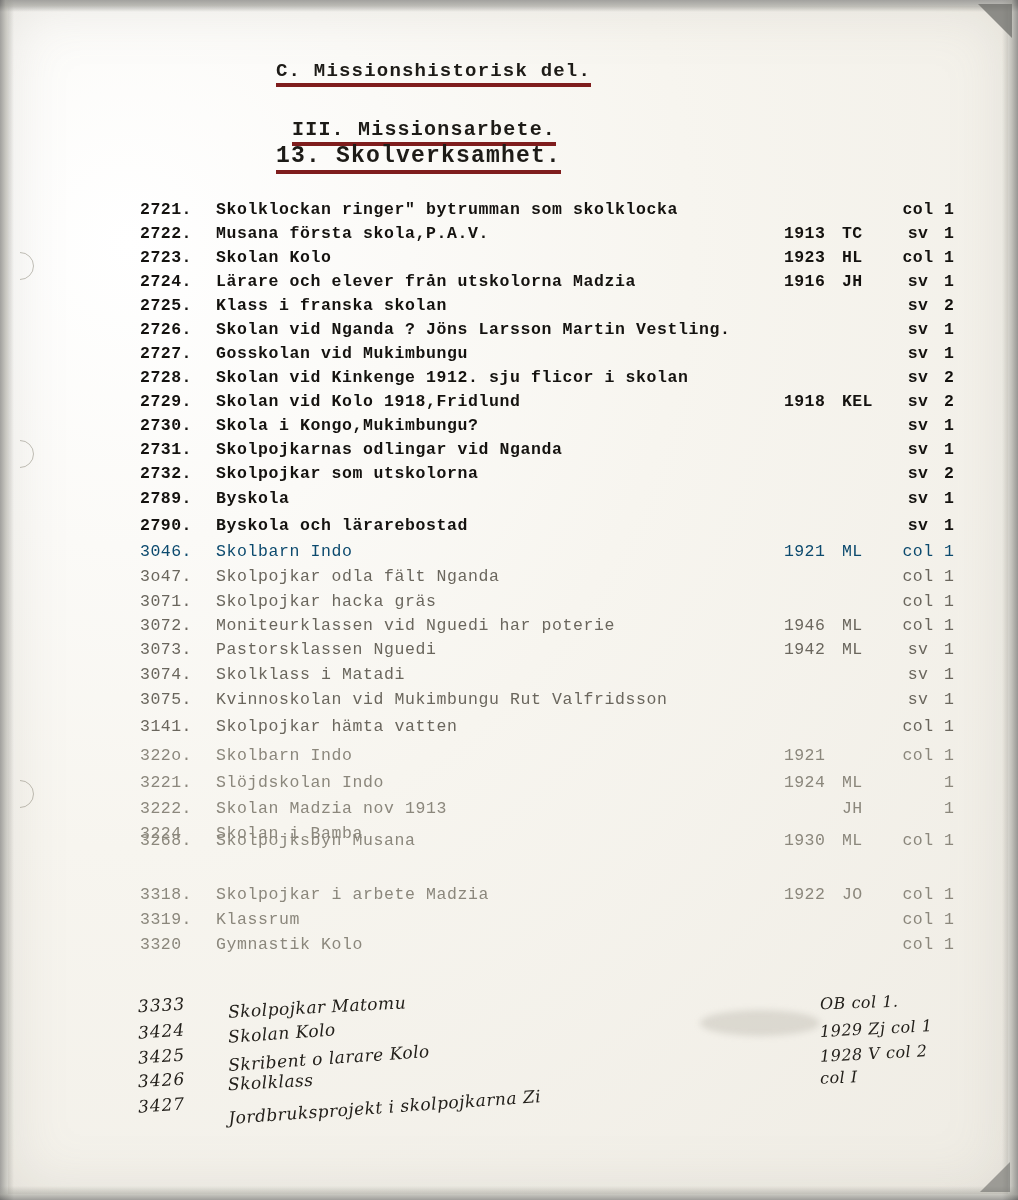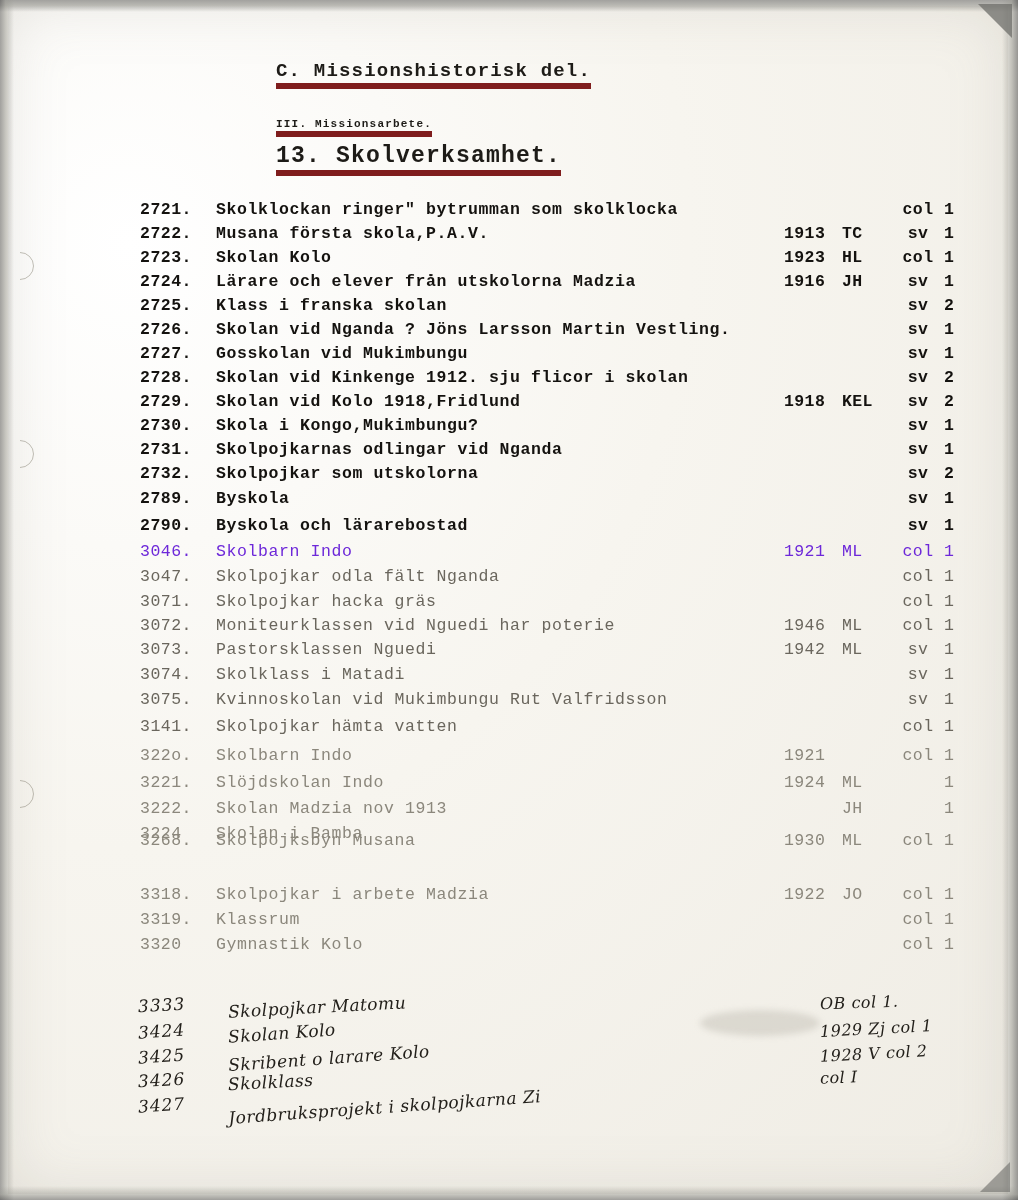--- a/index.html
+++ b/index.html
@@ -78,23 +78,23 @@
   }
 
   
   .heading {
     position: absolute;
     color: #1d1b17;
     font-weight: bold;
     letter-spacing: 1.2px;
     white-space: nowrap;
   }
-  .heading span.u { border-bottom: 6px solid #7f1d1d; padding-bottom: 1px; }
+  .heading span.u { border-bottom: 4px solid #7f1d1d; padding-bottom: 1px; }
   #h-main { left: 276px; top: 60px; font-size: 19px; }
-  #h-sec  { left: 276px; top: 118px; font-size: 11px; }
+  #h-sec  { left: 292px; top: 118px; font-size: 20px; }
   #h-sub  { left: 276px; top: 143px; font-size: 23px; }
 
   
   .row {
     position: absolute;
     left: 0;
     width: 1018px;
     height: 24px;
     white-space: nowrap;
     color: #2a2722;
@@ -140,21 +140,21 @@
   .qty {
     position: absolute;
     left: 944px;
     width: 26px;
     text-align: left;
     font-size: 16.5px;
   }
 
   
   .dark   { color: #14120f; font-weight: 700; }
-  .medium { color: #6d28d9; }
+  .medium { color: #0c4a6e; }
   .light  { color: #6a665d; }
   .faint  { color: #8b877c; }
 
   
   .hw {
     position: absolute;
     font-family: "DejaVu Serif", "Liberation Serif", serif;
     font-style: italic;
     color: #23201b;
     white-space: nowrap;

